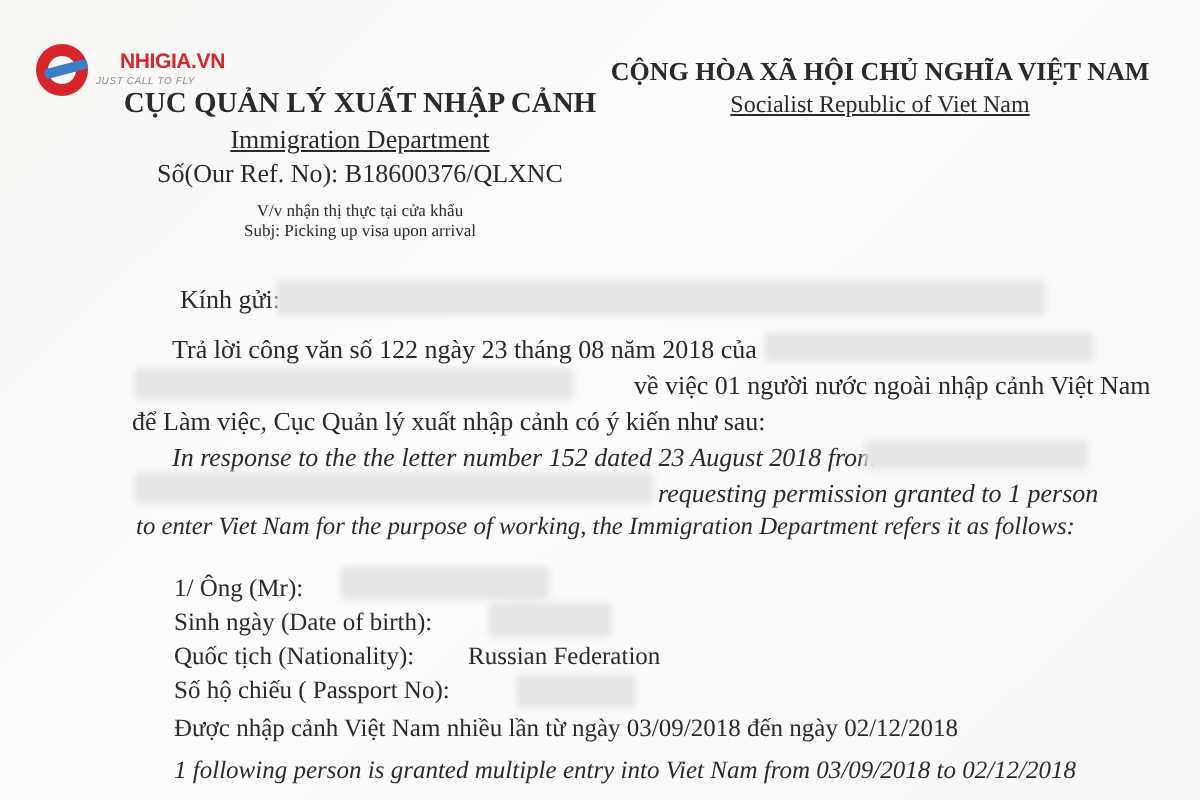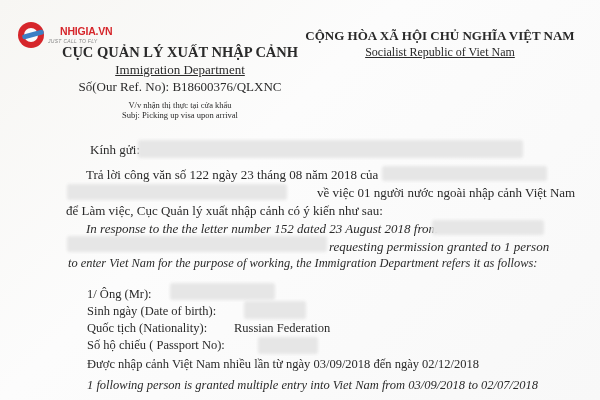--- a/index.html
+++ b/index.html
@@ -93,14 +93,14 @@
   <div class="abs" style="left:87px; top:304px; font-size:12.5px;">Sinh ngày (Date of birth):</div>
   <div class="blur" style="left:244px; top:301px; width:62px; height:18px;"></div>
 
   <div class="abs" style="left:87px; top:321px; font-size:12.5px;">Quốc tịch (Nationality):</div>
   <div class="abs" style="left:234px; top:321px; font-size:12.5px;">Russian Federation</div>
 
   <div class="abs" style="left:87px; top:338px; font-size:12.5px;text-align:center;">Số hộ chiếu ( Passport No):</div>
   <div class="blur" style="left:258px; top:337px; width:60px; height:17px;"></div>
 
   <div class="abs" style="left:87px; top:357px; font-size:12.5px;">Được nhập cảnh Việt Nam nhiều lần từ ngày 03/09/2018 đến ngày 02/12/2018</div>
-  <div class="abs i" style="left:87px; top:378px; font-size:12.5px;">1 following person is granted multiple entry into Viet Nam from 03/09/2018 to 02/07/2018</div>
+  <div class="abs i" style="left:87px; top:378px; font-size:12.5px;">1 following person is granted multiple entry into Viet Nam from 03/09/2018 to 02/12/2018</div>
 </div>
 
 </body></html>

